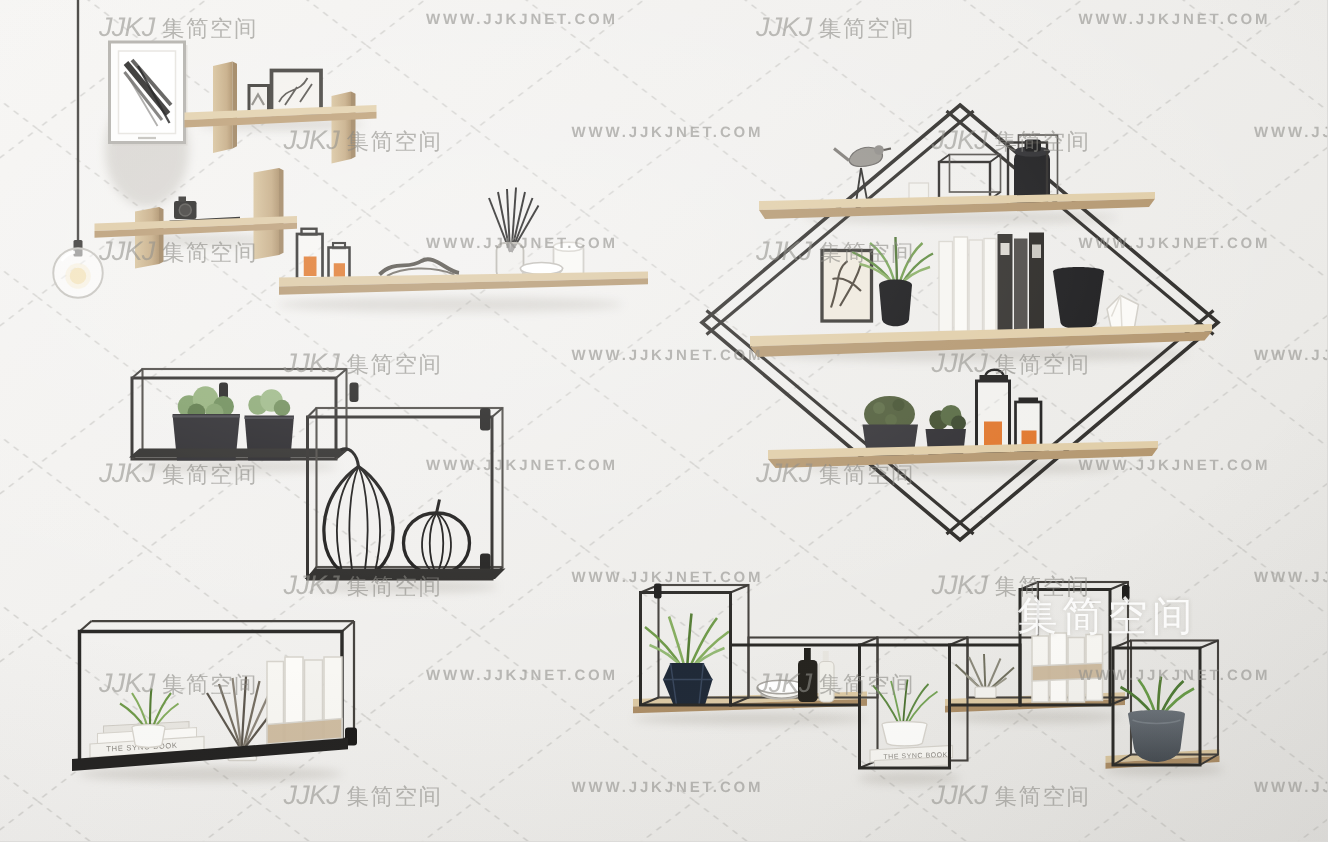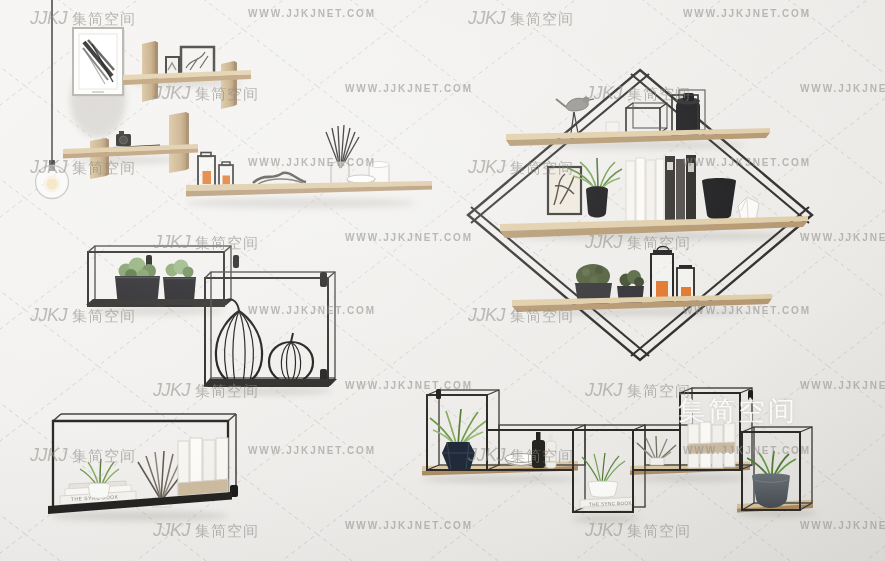--- a/index.html
+++ b/index.html
@@ -7,21 +7,21 @@
     position:relative;width:885px;height:561px;overflow:hidden;
     background:linear-gradient(135deg,#f6f5f3 0%,#f1f0ee 40%,#ebeae7 75%,#e2e1de 100%);
     font-family:"Liberation Sans",sans-serif;
   }
   .stage::after{ 
     content:"";position:absolute;inset:0;pointer-events:none;
     background:radial-gradient(120% 90% at 35% 30%,rgba(255,255,255,.25) 0%,rgba(0,0,0,0) 55%,rgba(80,75,68,.07) 100%);
   }
   svg.scene{position:absolute;left:0;top:0;}
   .wm-layer{position:absolute;inset:0;pointer-events:none;z-index:5;}
-  .wm{position:absolute;white-space:nowrap;user-select:none;}
+  .wm{position:absolute;white-space:nowrap;user-select:none;margin-left:36px;}
   .wm.site{font-size:10px;letter-spacing:1.9px;font-weight:700;color:#908f8b;opacity:.58;}
   .wm.brand{font-size:15px;color:#8b8a85;opacity:.58;letter-spacing:1px;}
   .wm.brand .logo{font-style:italic;font-weight:300;font-size:18px;letter-spacing:-0.5px;margin-right:5px;color:#93928d;}
   .id-label{
     position:absolute;left:678px;top:397px;z-index:6;color:rgba(255,255,255,.88);
     text-shadow:0 0 3px rgba(120,115,105,.25);line-height:1.04;pointer-events:none;
   }
   .id-label .l1{font-size:27px;letter-spacing:3px;font-weight:500;}
   .id-label .l2{font-size:29px;letter-spacing:1px;font-weight:500;}
 </style>

